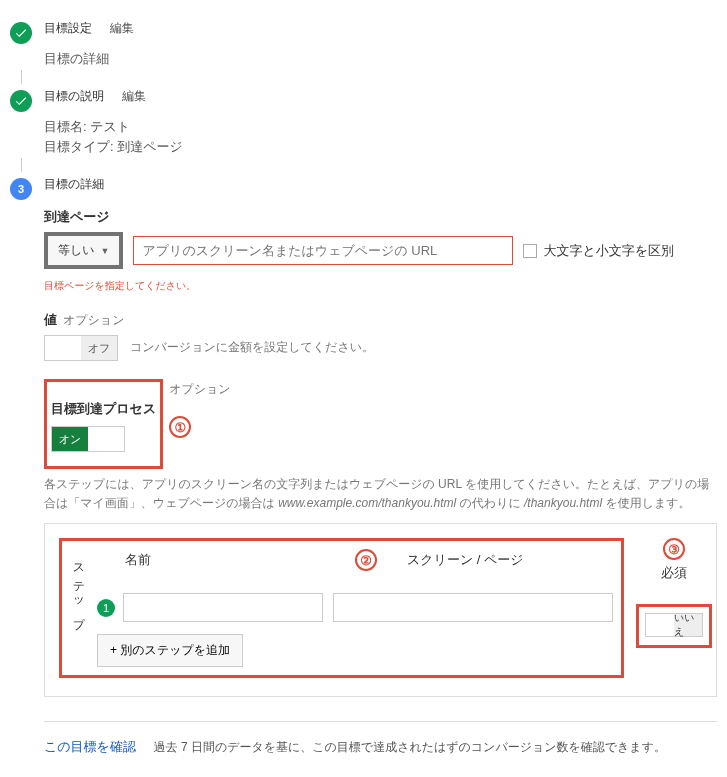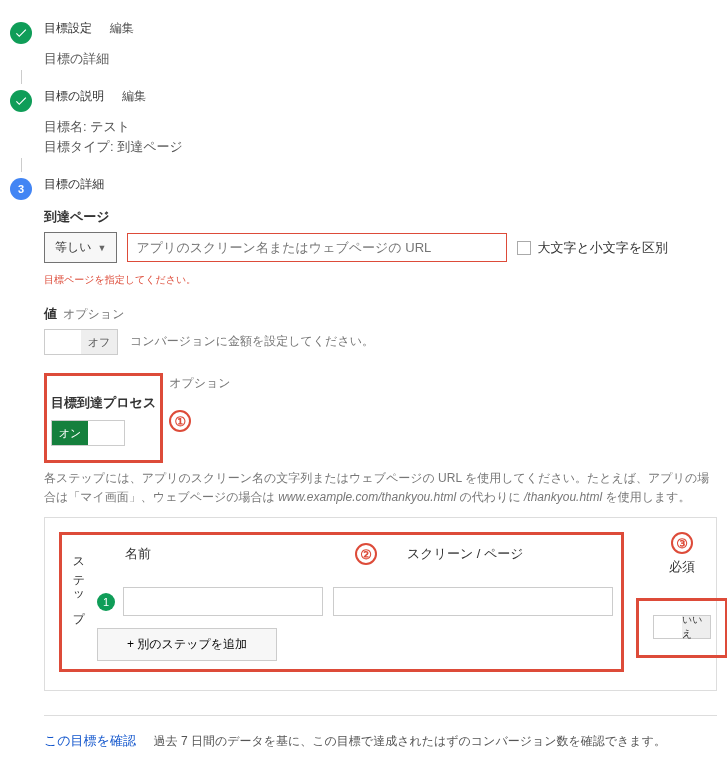--- a/index.html
+++ b/index.html
@@ -11,21 +11,21 @@
 .step-icon.num { background: #4285f4; color: #fff; font-size: 11px; font-weight: bold; }
 .step-content { flex: 1; }
 .step-title { font-size: 12px; color: #333; }
 .step-edit { font-size: 12px; color: #555; margin-left: 14px; }
 .step-sub { font-size: 13px; color: #555; margin: 6px 0 2px 34px; }
 .connector { width: 1px; height: 14px; background: #ccc; margin-left: 11px; margin-bottom: 4px; }
 .details { margin-left: 34px; margin-top: 8px; }
 .section-label { font-weight: bold; font-size: 13px; margin-bottom: 6px; }
 .optional { font-size: 12px; color: #777; margin-left: 6px; font-weight: normal; }
 .controls-row { display: flex; align-items: center; gap: 10px; margin-bottom: 6px; }
-.dropdown { border: 1px solid #737373; padding: 6px 10px; background: #f7f7f7; cursor: pointer; font-size: 12px; display: flex; align-items: center; gap: 6px; }
+.dropdown { border: 4px solid #737373; padding: 6px 10px; background: #f7f7f7; cursor: pointer; font-size: 12px; display: flex; align-items: center; gap: 6px; }
 .dropdown .caret { font-size: 9px; color: #666; }
 .text-input { border: 1px solid #dd4b39; padding: 6px 8px; font-size: 13px; }
 .text-input.normal { border: 1px solid #ccc; }
 .input-wide { width: 380px; }
 .checkbox-wrap { display: flex; align-items: center; gap: 6px; font-size: 13px; }
 .checkbox { width: 14px; height: 14px; border: 1px solid #aaa; }
 .hint { font-size: 12px; color: #777; line-height: 1.6; margin-bottom: 6px; }
 .hint em { font-style: italic; }
 .error-msg { color: #dd4b39; font-size: 10px; margin: 10px 0 18px; }
 .toggle { display: inline-flex; border: 1px solid #ccc; height: 26px; cursor: pointer; }
@@ -36,21 +36,21 @@
 .toggle-off .toggle-half.off { background: #eee; color: #555; }
 .value-row { display: flex; align-items: center; gap: 12px; margin-bottom: 18px; }
 .red-box { border: 3px solid #dd4b39; }
 .funnel-header { display: inline-block; padding: 18px 4px 14px 4px; }
 .circle-num { display: inline-flex; width: 22px; height: 22px; border: 2px solid #dd4b39; border-radius: 50%; align-items: center; justify-content: center; color: #dd4b39; font-weight: bold; font-size: 13px; }
 .funnel-steps { border: 1px solid #ddd; padding: 14px 14px 18px 14px; margin-top: 10px; position: relative; }
 .steps-grid { display: flex; align-items: flex-start; gap: 0; }
 .vlabel { writing-mode: vertical-rl; font-size: 12px; letter-spacing: 4px; margin-right: 10px; padding-top: 6px; }
 .col-header { font-size: 13px; }
 .step-num-badge { width: 18px; height: 18px; border-radius: 50%; background: #0f9d58; color: #fff; font-size: 11px; display: flex; align-items: center; justify-content: center; margin-right: 8px; }
-.add-step-btn { border: 1px solid #ccc; background: #f7f7f7; padding: 7px 29px; font-size: 12px; cursor: pointer; margin-top: 12px; text-align: right; }
+.add-step-btn { border: 1px solid #ccc; background: #f7f7f7; padding: 7px 12px; font-size: 12px; cursor: pointer; margin-top: 12px; text-align: right; }
 .small-toggle { display: inline-flex; border: 1px solid #ccc; height: 24px; cursor: pointer; }
 .small-toggle .half { width: 28px; display: flex; align-items: center; justify-content: center; font-size: 10px; }
 .small-toggle .half.yes { background: #fff; }
 .small-toggle .half.no { background: #eee; }
 hr.sep { border: none; border-top: 1px solid #ddd; margin: 24px 0 16px; }
 .verify-link { color: #1155cc; font-size: 13px; margin-right: 14px; }
 .verify-desc { font-size: 12px; color: #555; }
 .main-red-box { border: 3px solid #dd4b39; padding: 8px; }
 .req-col { margin-left: 12px; display: flex; flex-direction: column; align-items: center; }
 .inner-flex { display: flex; align-items: center; }
@@ -155,21 +155,21 @@
               <input class="text-input normal" style="width: 200px; margin-right: 10px;">
               <input class="text-input normal" style="width: 280px;">
             </div>
             <button class="add-step-btn">+ 別のステップを追加</button>
           </div>
         </div>
       </div>
       <div class="req-col">
         <div style="margin-bottom:4px;"><span class="circle-num">③</span></div>
         <div class="col-header" style="margin-bottom:22px">必須</div>
-        <div class="red-box" style="padding:14px">
+        <div class="red-box" style="padding:6px">
           <div class="small-toggle">
             <div class="half yes"></div>
             <div class="half no">いいえ</div>
           </div>
         </div>
       </div>
     </div>
   </div>
 
   <hr class="sep">

